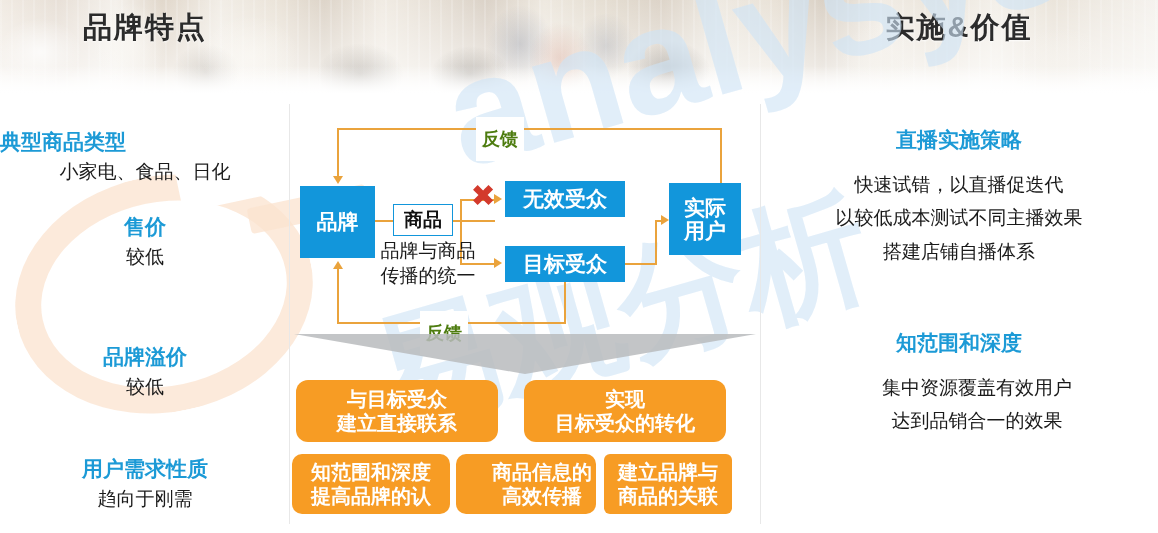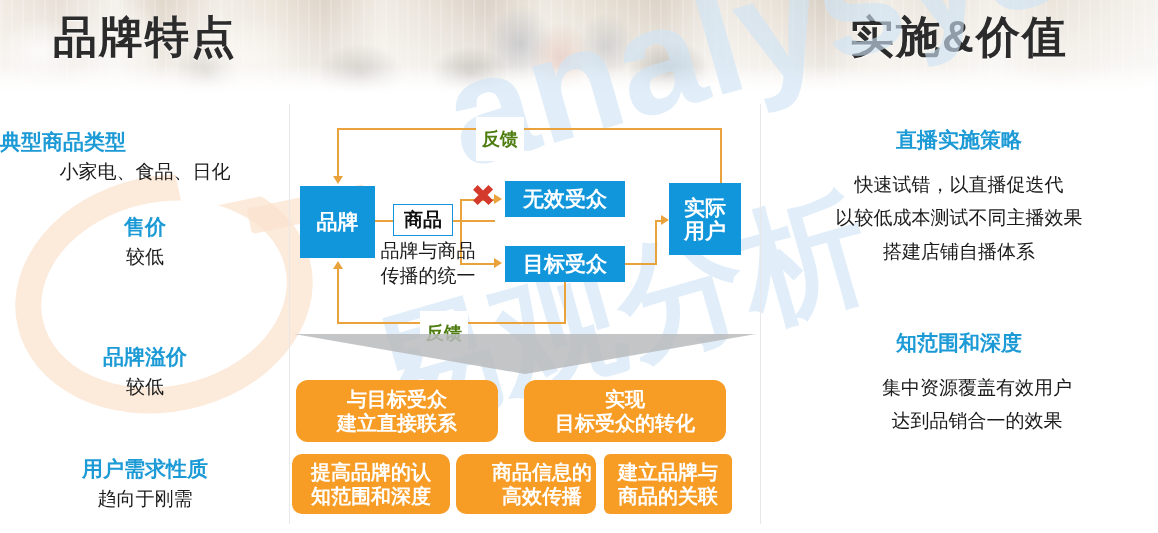--- a/index.html
+++ b/index.html
@@ -40,21 +40,21 @@
       radial-gradient(ellipse 54px 52px at 880px 60px, rgba(245,242,236,.75), rgba(255,255,255,0) 72%),
       radial-gradient(ellipse 70px 50px at 1060px 64px, rgba(246,243,238,.7), rgba(255,255,255,0) 72%),
       repeating-linear-gradient(90deg, rgba(255,255,255,.18) 0 2px, rgba(0,0,0,0) 2px 11px);
   }
   .header-band .fade-bottom {
     position:absolute; left:0; right:0; bottom:0; height:30px;
     background:linear-gradient(180deg, rgba(255,255,255,0) 0%, #ffffff 92%);
   }
   .header-title {
     position:absolute; top:8px;
-    font-size:44px; font-weight:bold; color:#2b2b2b;
+    font-size:29px; font-weight:bold; color:#2b2b2b;
     letter-spacing:2px; white-space:nowrap;
     text-shadow: 0 1px 2px rgba(255,255,255,.85);
   }
   #ht0 { left:0; width:290px; text-align:center; }
   #ht1 { left:290px; width:470px; text-align:center; }
   #ht2 { left:760px; width:398px; text-align:center; }
 
   
   .watermark { position:absolute; left:0; top:0; width:1158px; height:533px; pointer-events:none; z-index:1; }
   .wm-en {
@@ -277,22 +277,22 @@
       </div>
       <div class="obox" id="o-top-2">
         <div>
           <span>实现</span>
           <span>目标受众的转化</span>
         </div>
       </div>
 
       <div class="obox" id="o-bot-1">
         <div>
+          <span>知范围和深度</span>
           <span>提高品牌的认</span>
-          <span>知范围和深度</span>
         </div>
       </div>
       <div class="obox" id="o-bot-2">
         <div>
           <span>商品信息的</span>
           <span>高效传播</span>
         </div>
       </div>
       <div class="obox" id="o-bot-3">
         <div>

